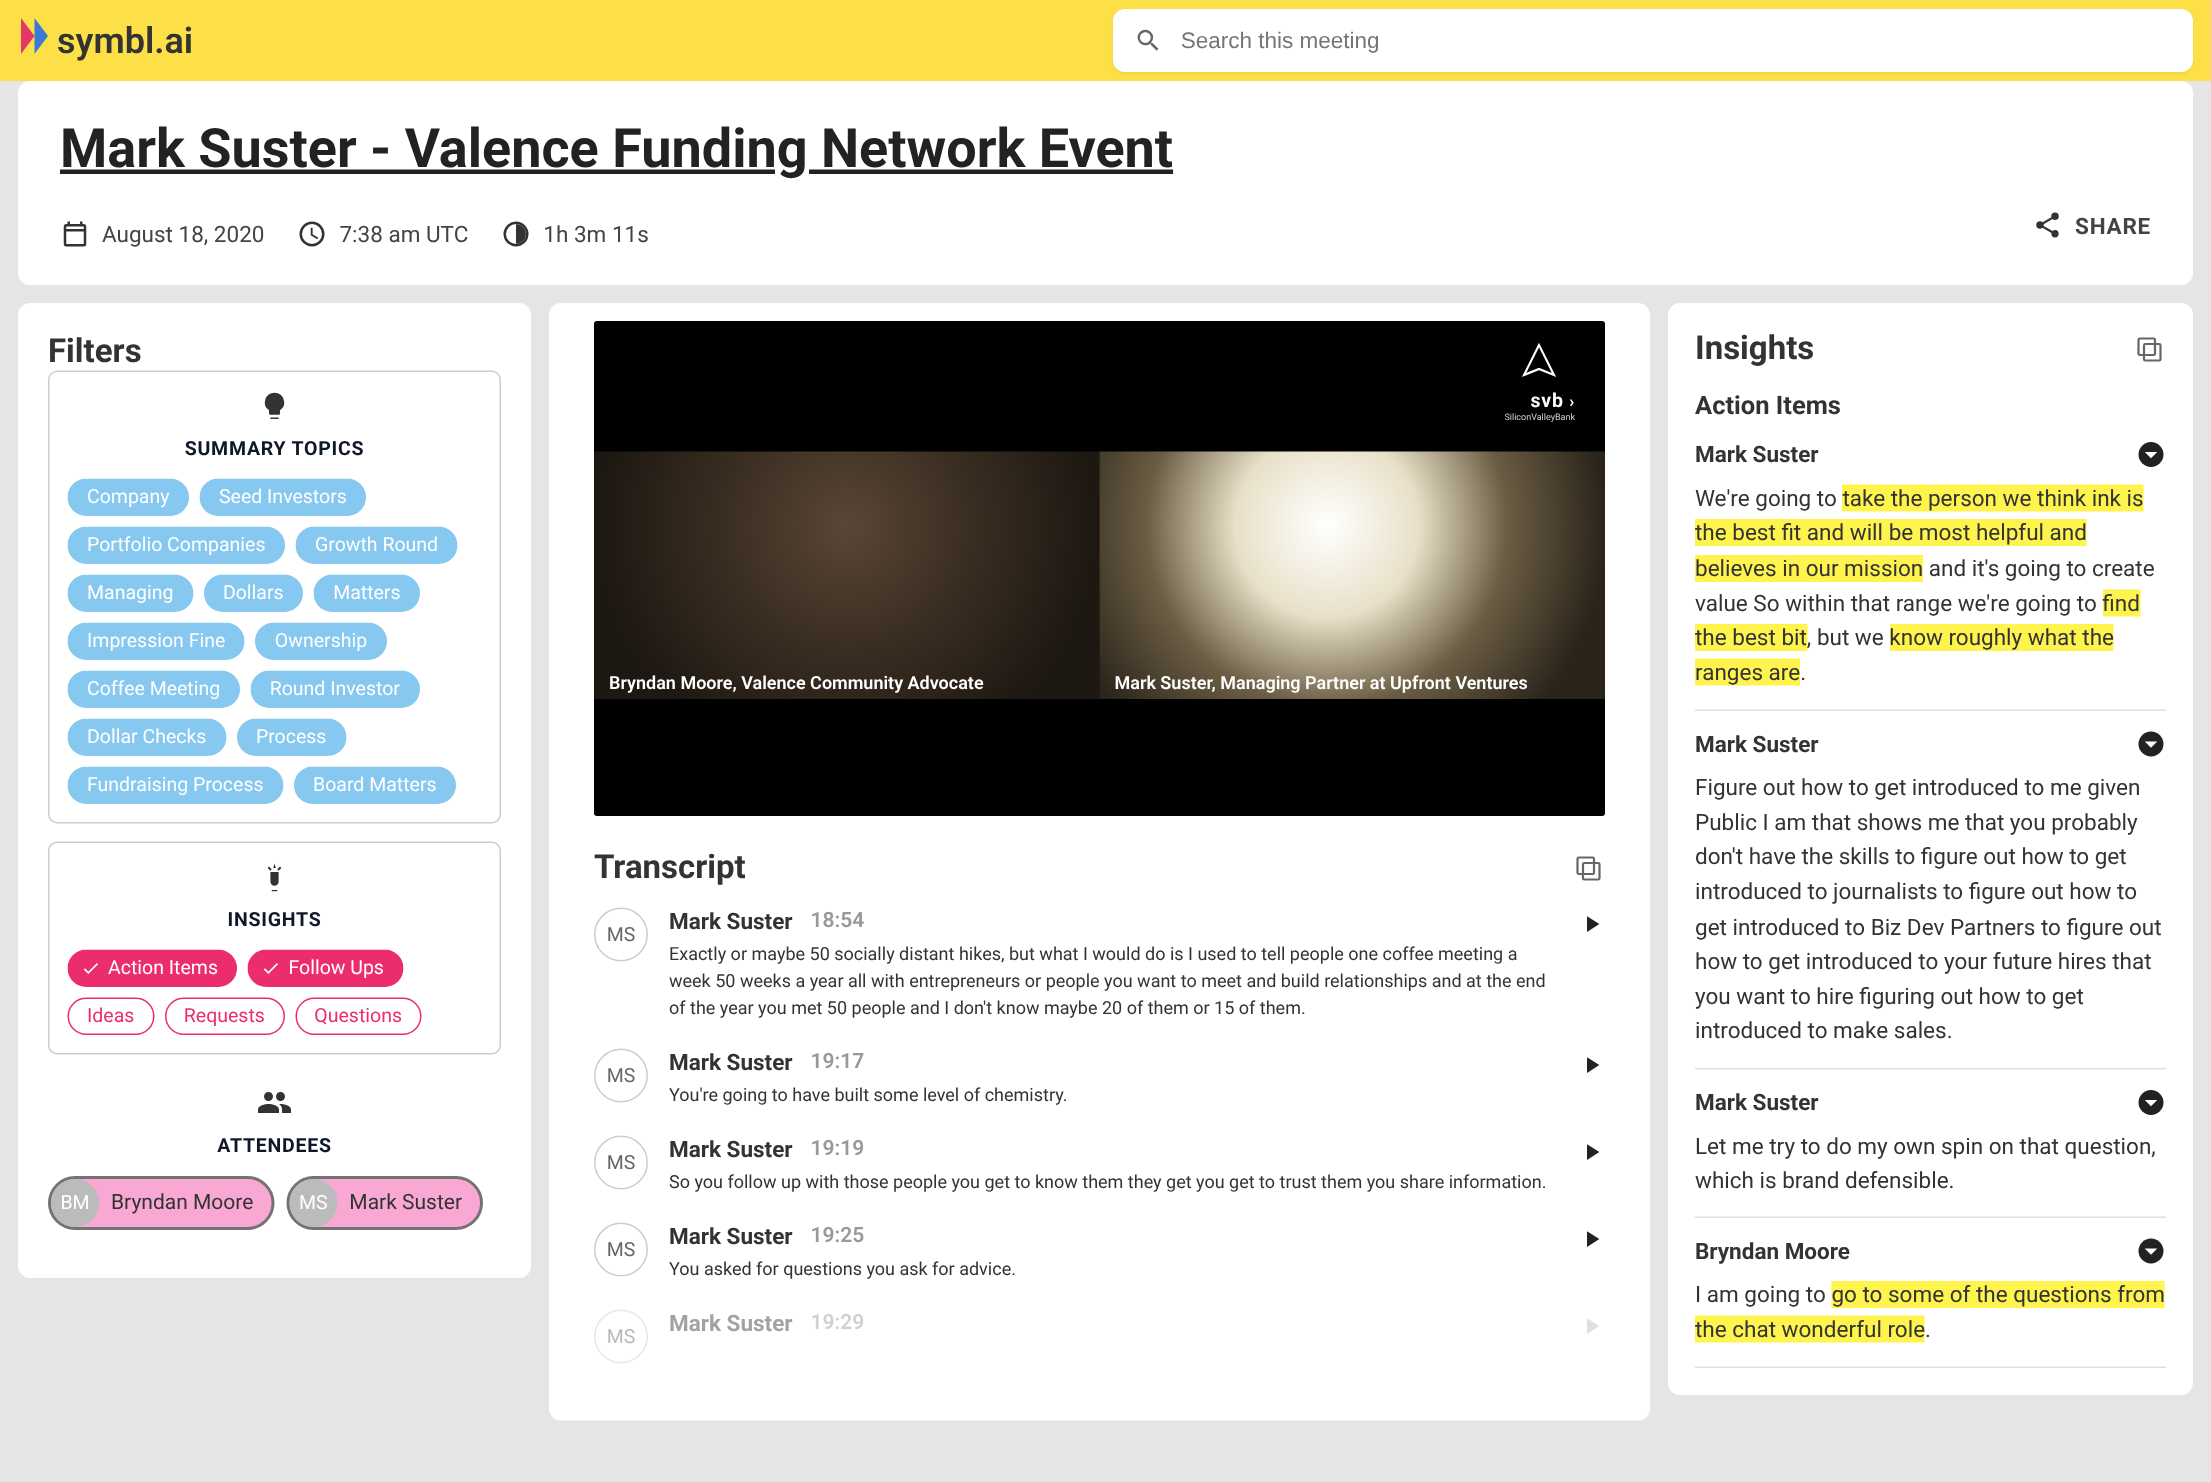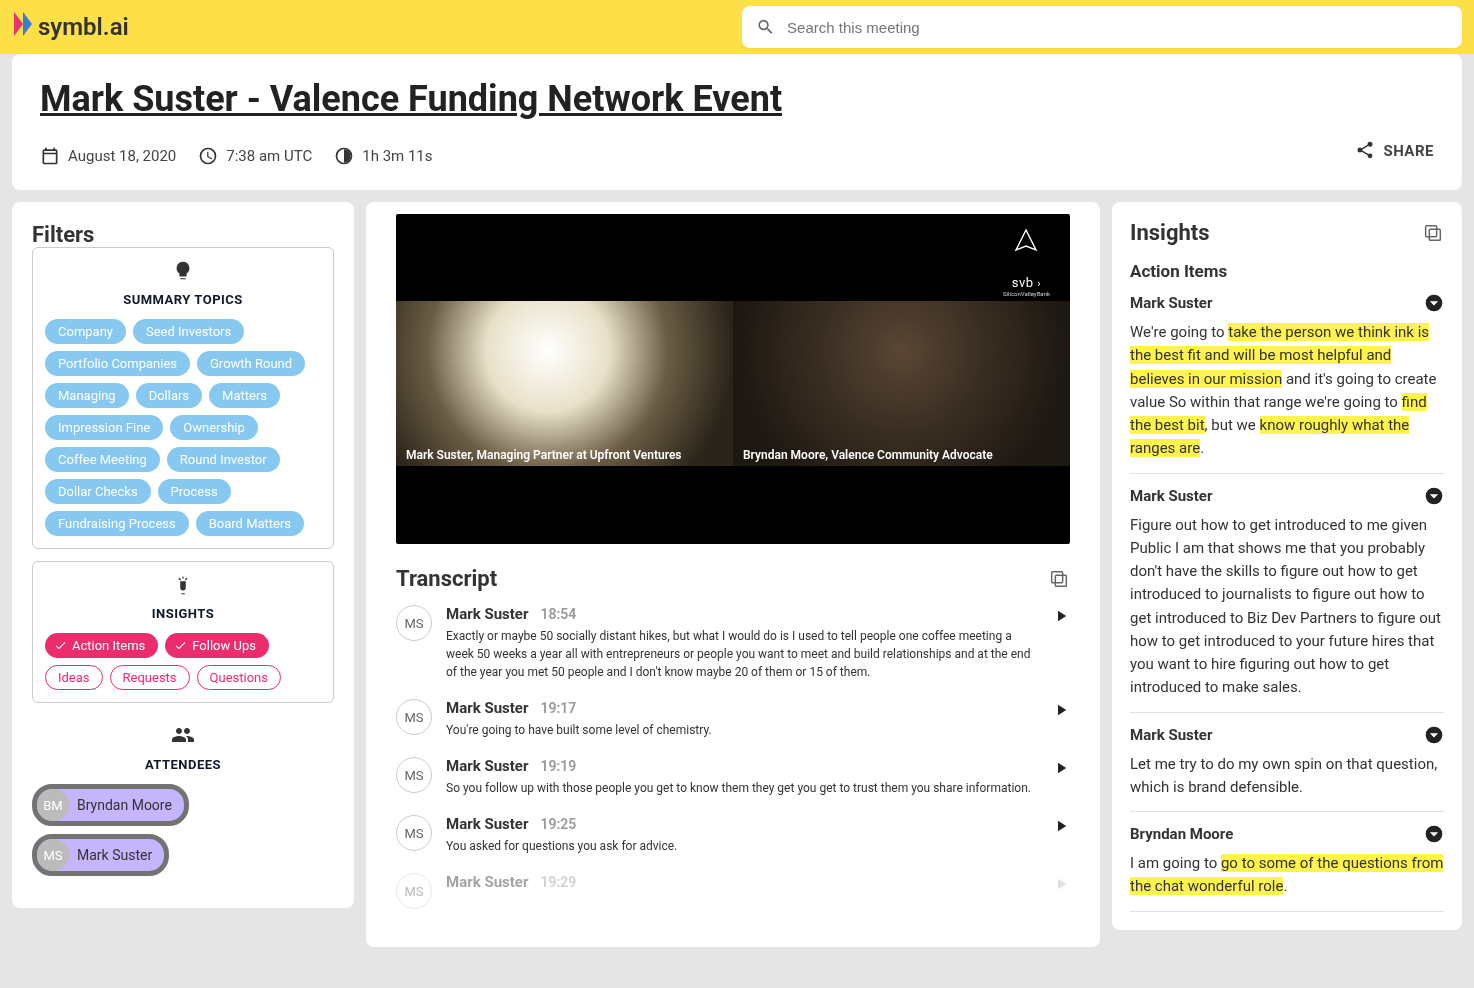--- a/index.html
+++ b/index.html
@@ -24,21 +24,21 @@
 .filter-section.no-border { border: none; padding: 8px 0 0 0; }
 .filter-head { display: flex; align-items: center; gap: 10px; font-size: 13px; font-weight: 700; letter-spacing: 0.5px; color: #0f172a; margin-bottom: 12px; flex-direction: column; }
 .filter-head-icon { width: 22px; height: 22px; fill: #333; }
 .chip-wrap { display: flex; flex-wrap: wrap; gap: 7px; }
 .chip { border-radius: 14px; padding: 4px 12px; font-size: 13px; cursor: pointer; border: 1px solid transparent; }
 .chip.topic { background: #86c8f0; color: #fff; }
 .chip.insight-on { background: #ec2d6c; color: #fff; display: inline-flex; align-items: center; gap: 5px; padding: 4px 12px 4px 8px; }
 .chip.insight-off { background: #fff; border: 1px solid #ec2d6c; color: #ec2d6c; }
 .check-icon { width: 13px; height: 13px; fill: #fff; }
 .attendee-wrap { display: flex; flex-wrap: wrap; gap: 8px; }
-.attendee-pill { display: inline-flex; align-items: center; border: 5px solid #737373; border-radius: 20px; padding-right: 12px; font-size: 14px; background: #c4b5fd; cursor: pointer; }
+.attendee-pill { display: inline-flex; align-items: center; border: 2px solid #737373; border-radius: 20px; padding-right: 12px; font-size: 14px; background: #f9a8d4; cursor: pointer; }
 .attendee-avatar { width: 32px; height: 32px; border-radius: 50%; background: #bbb; color: #fff; display: flex; align-items: center; justify-content: center; font-size: 13px; margin-right: 8px; }
 .center-col { flex: 1; background: #fff; border-radius: 8px; padding: 12px 30px 20px 30px; min-width: 0; }
 .video-area { background: #000; height: 330px; border-radius: 2px; position: relative; display: flex; }
 .video-half { flex: 1; position: relative; display: flex; align-items: flex-end; }
 .video-caption { color: #fff; font-size: 12px; padding: 6px 10px; font-weight: 600; position: absolute; bottom: 76px; }
 .video-person { position: absolute; bottom: 78px; left: 0; right: 0; height: 165px; }
 .svb-logo { position: absolute; top: 14px; right: 20px; color: #fff; text-align: center; }
 .transcript-head { display: flex; align-items: center; margin: 22px 0 14px 0; }
 .transcript-title { font-size: 22px; font-weight: 700; }
 .copy-icon { width: 22px; height: 22px; margin-left: auto; cursor: pointer; fill: none; stroke: #666; stroke-width: 1.6; }
@@ -187,30 +187,30 @@
           </div>
       </div>
     </div>
 
     <div class="center-col">
       <div class="video-area">
         <div class="svb-logo">
           <svg width="36" height="26" viewBox="0 0 36 26">
               <path d="M18 2 L8 22 L18 18 L28 22 Z" fill="none" stroke="#fff" stroke-width="1.4"></path>
             </svg>
-          <div style="font-size:13px;font-weight:400;margin-top:18px;letter-spacing:0.5px;"><span>svb</span> <span style="font-size:11px;">›</span></div>
+          <div style="font-size:13px;font-weight:700;margin-top:2px;letter-spacing:0.5px;text-align:right;"><span>svb</span> <span style="font-size:11px;">›</span></div>
           <div style="font-size:6px;opacity:0.8;">SiliconValleyBank</div>
+        </div>
+        <div class="video-half">
+          <div class="video-person" style="background:radial-gradient(circle at 50% 30%, #5a4635 0%, #3a2e22 40%, #1e1812 80%);"></div>
+          <div class="video-caption">Bryndan Moore, Valence Community Advocate</div>
         </div>
         <div class="video-half">
           <div class="video-person" style="background:radial-gradient(circle at 45% 30%, #fff 0%, #e8e0c8 28%, #6b5d44 55%, #2a241a 85%);"></div>
           <div class="video-caption">Mark Suster, Managing Partner at Upfront Ventures</div>
-        </div>
-        <div class="video-half">
-          <div class="video-person" style="background:radial-gradient(circle at 50% 30%, #5a4635 0%, #3a2e22 40%, #1e1812 80%);"></div>
-          <div class="video-caption">Bryndan Moore, Valence Community Advocate</div>
         </div>
       </div>
 
       <div class="transcript-head">
         <div class="transcript-title">Transcript</div>
         <svg class="copy-icon" viewBox="0 0 24 24">
             <rect x="8" y="8" width="12" height="12" rx="1"></rect>
             <rect x="4" y="4" width="12" height="12" rx="1"></rect>
           </svg>
       </div>

